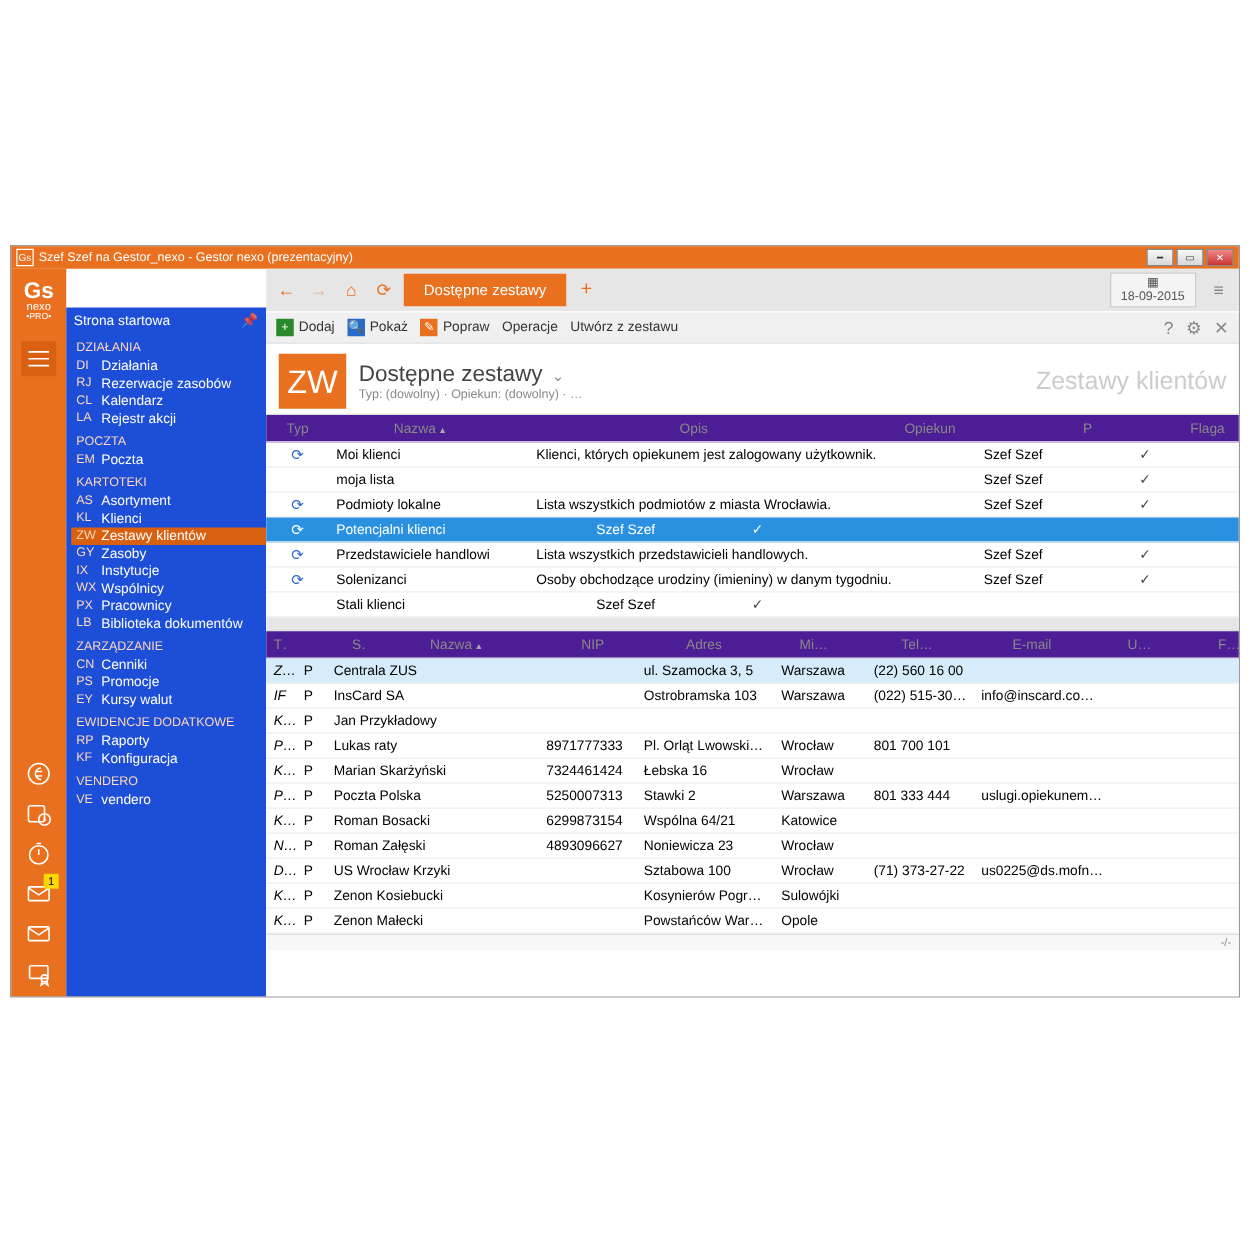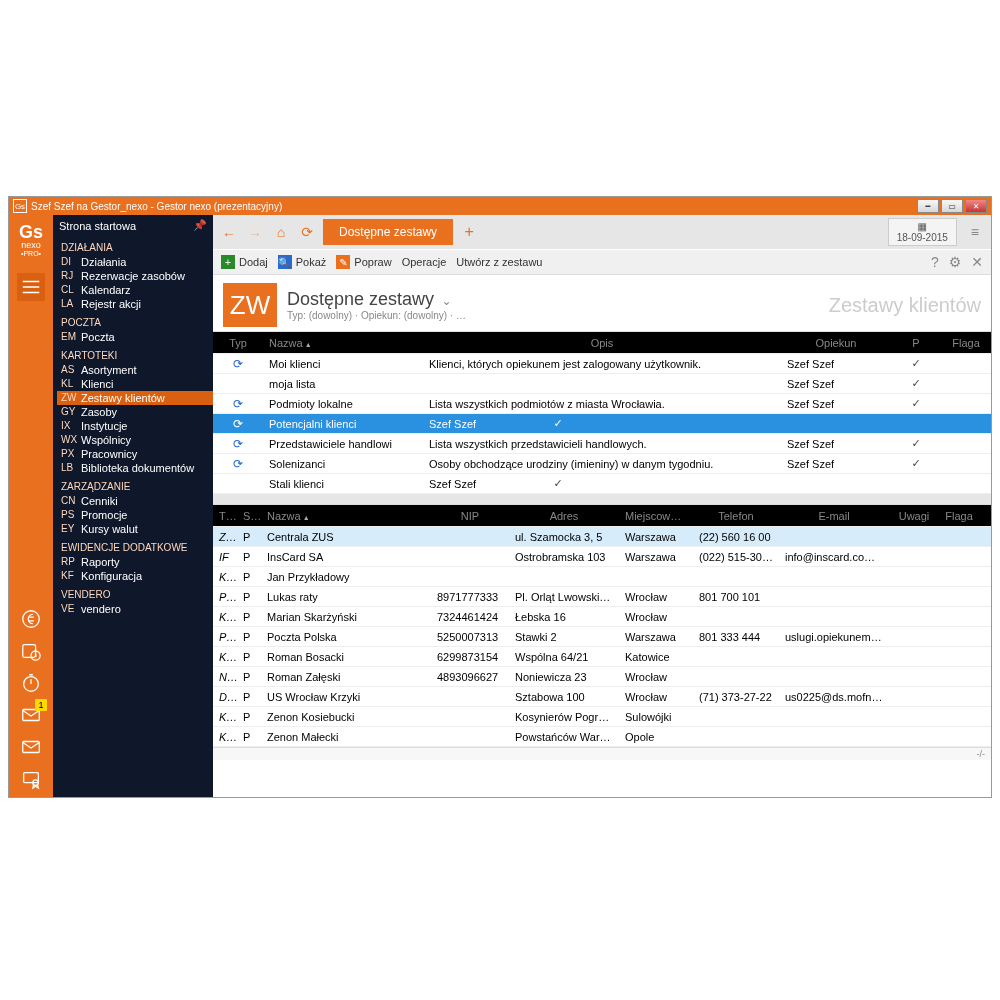--- a/index.html
+++ b/index.html
@@ -16,21 +16,21 @@
   .rail { width: 44px; background: #e8701f; display: flex; flex-direction: column; align-items: center; padding-top: 4px; color: #fff; }
   .logo { text-align: center; font-size: 9px; line-height: 1; padding: 4px 0 10px; }
   .logo .big { font-size: 18px; font-weight: 600; }
   .rail-ic { width: 28px; height: 28px; display: flex; align-items: center; justify-content: center; margin: 6px 0; position: relative; }
   .rail-ic svg { width: 22px; height: 22px; stroke: #fff; fill: none; stroke-width: 1.4; }
   .rail-ic.active { background: #d86010; }
   .rail-spacer { flex: 1; }
   .rail-bot .rail-ic { margin: 4px 0; }
   .badge { position: absolute; top: -2px; right: -2px; background: #ffd800; color: #000; font-size: 9px; width: 12px; height: 12px; display: flex; align-items: center; justify-content: center; border-radius: 1px; }
   
-  .sidebar { width: 160px; background: #0f172a; color: #fff; font-size: 11px; overflow: hidden; }
+  .sidebar { width: 160px; background: #1d4ed8; color: #fff; font-size: 11px; overflow: hidden; margin-top: 31px; }
   .sb-top { display: flex; align-items: center; padding: 4px 6px; font-size: 11px; }
   .pin { margin-left: auto; opacity: .8; }
   .sb-section { padding: 4px 0 0 4px; }
   .sb-head { font-size: 10px; color: #ffd8bd; padding: 2px 4px; text-transform: uppercase; }
   .sb-item { display: flex; padding: 1px 4px; cursor: pointer; }
   .sb-item .pre { width: 20px; color: #ffd8bd; font-size: 10px; }
   .sb-item.sel { background: #d86010; }
   
   .main { flex: 1; display: flex; flex-direction: column; background: #e6e6e6; min-width: 0; }
   .navrow { height: 34px; display: flex; align-items: center; padding: 0 6px; gap: 6px; }
@@ -50,32 +50,32 @@
   .content { flex: 1; background: #fff; display: flex; flex-direction: column; min-height: 0; }
   .heading { display: flex; align-items: center; padding: 8px 10px 4px; }
   .zw { width: 54px; height: 44px; background: #e8701f; color: #fff; display: flex; align-items: center; justify-content: center; font-size: 26px; font-weight: 300; margin-right: 10px; }
   .hd-text h1 { font-size: 18px; font-weight: 400; color: #444; }
   .hd-text h1 .chev { font-size: 12px; color: #888; margin-left: 4px; }
   .hd-text .sub { font-size: 10px; color: #888; }
   .hd-right { margin-left: auto; color: #ccc; font-size: 20px; font-weight: 300; }
   
   .grid { font-size: 11px; border-top: 1px solid #ddd; }
   .ghdr, .grow { display: flex; align-items: center; border-bottom: 1px solid #eee; }
-  .ghdr { background: #000000; color: #888; height: 22px; }
+  .ghdr { background: #4c1d95; color: #888; height: 22px; gap: 46px; }
   .grow { height: 20px; }
   .grow.sel { background: #2a90e0; color: #fff; }
   .grow.hl { background: #d6ecfa; }
   .gc { padding: 0 6px; overflow: hidden; white-space: nowrap; text-overflow: ellipsis; }
   .gc.center { text-align: center; }
   .chk { color: #444; }
   .grow.sel .chk { color: #fff; }
   .refresh-ic { color: #2a6aca; font-size: 12px; }
   .grow.sel .refresh-ic { color: #fff; }
   
-  .s1 .c1 { width: 50px; } .s1 .c2 { width: 160px; } .s1 .c3 { flex: 1; } .s1 .c4 { width: 110px; } .s1 .c5 { width: 50px; } .s1 .c6 { width: 50px; }
+  .s1 .c1 { width: 50px; } .s1 .c2 { width: 160px; } .s1 .c3 { flex: 1; } .s1 .c4 { width: 110px; margin-left: 48px; } .s1 .c5 { width: 50px; } .s1 .c6 { width: 50px; }
   
   .s2 .c1 { width: 24px; } .s2 .c2 { width: 24px; } .s2 .c3 { width: 170px; } .s2 .c4 { width: 78px; } .s2 .c5 { width: 110px; } .s2 .c6 { width: 74px; } .s2 .c7 { width: 86px; } .s2 .c8 { width: 110px; } .s2 .c9 { width: 50px; } .s2 .c10 { width: 40px; }
   .splitter { height: 10px; background: #e6e6e6; }
   .status { font-size: 9px; color: #888; text-align: right; padding: 1px 6px; background: #f7f7f7; border-top: 1px solid #ddd; }
   .sort { font-size: 7px; color: #aaa; margin-left: 2px; }
 </style>
 </head>
 <body>
 
 <div class="window">

